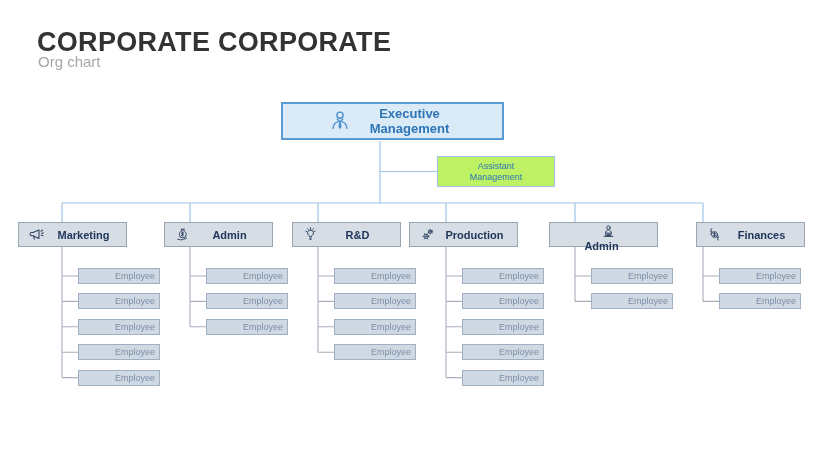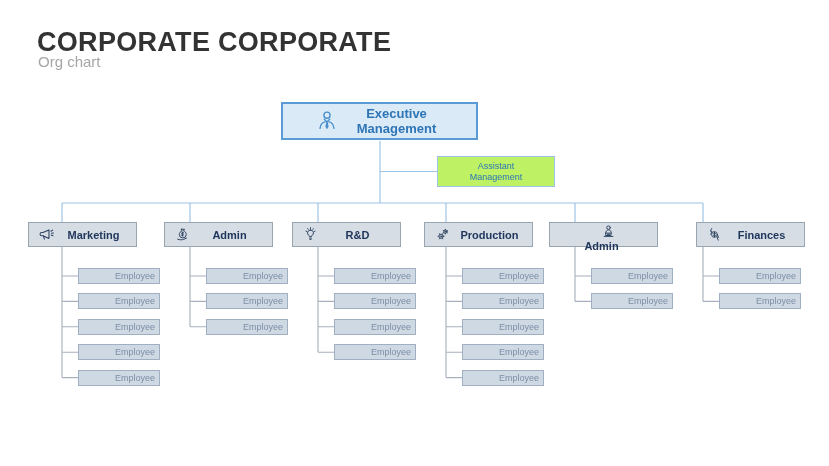--- a/index.html
+++ b/index.html
@@ -9,21 +9,21 @@
   }
   .title{
     position:absolute;left:37px;top:27px;font-size:27px;font-weight:600;
     color:#333333;letter-spacing:.3px;white-space:nowrap;
   }
   .subtitle{
     position:absolute;left:38px;top:53px;font-size:15px;color:#a6a6a6;
   }
   .box{position:absolute;box-sizing:border-box;display:flex;align-items:center;justify-content:center;}
   .exec{
-    left:281px;top:102px;width:197px;height:38px;
+    left:281px;top:102px;width:223px;height:38px;
     background:#daeaf7;border:2px solid #5b9bd5;gap:8px;
   }
   .exec-icon{width:24px;height:24px;color:#4a90cd;flex:none;margin-left:2px;}
   .exec-label{color:#2e75b6;font-weight:700;font-size:13px;line-height:15px;text-align:center;width:100px;}
   .assistant{
     left:437px;top:156px;width:118px;height:31px;
     background:#bef264;border:1px solid #9dc3e6;
   }
   .assistant-label{color:#2e75b6;font-size:9px;line-height:11px;text-align:center;width:72px;}
   .dept{
@@ -64,21 +64,21 @@
           <path d="M5 19.3c.5-3.8 2.7-6 5.1-6.4M13.9 12.9c2.4.4 4.6 2.6 5.1 6.4"></path>
         </svg></span>
     <span class="exec-label">Executive Management</span>
   </div>
 
   <div class="box assistant">
     <span class="assistant-label">Assistant Management</span>
   </div>
 
   <div id="org-columns">
-      <div class="dept" style="left: 28px;">
+      <div class="dept" style="left: 18px;">
         <span class="dept-icon">
           <svg viewBox="0 0 24 24" fill="none" stroke="currentColor" stroke-width="1.5" stroke-linecap="round" stroke-linejoin="round">
             <path d="M15.5 5.5L7 9.2H5.2a2.3 2.3 0 0 0 0 4.6H7l8.5 3.7V5.5z"></path>
             <path d="M7.8 14.2l1.2 4.3"></path>
             <path d="M18.3 7.5l2.4-1.6M18.6 12.8l2.6 1M19 10.2l2.8-.4"></path>
           </svg>
         </span>
         <span class="dept-label">Marketing</span>
       </div>
       <div class="emp" style="left: 78px; top: 268px;">
@@ -130,21 +130,21 @@
       </div>
       <div class="emp" style="left: 334px; top: 293px;">
         <span class="emp-label">Employee</span>
       </div>
       <div class="emp" style="left: 334px; top: 319px;">
         <span class="emp-label">Employee</span>
       </div>
       <div class="emp" style="left: 334px; top: 344px;">
         <span class="emp-label">Employee</span>
       </div>
-      <div class="dept" style="left: 424px;">
+      <div class="dept" style="left: 409px;">
         <span class="dept-icon">
           <svg viewBox="0 0 24 24" fill="none" stroke="currentColor" stroke-width="1.3" stroke-linecap="round" stroke-linejoin="round">
             <circle cx="10" cy="14.5" r="3"></circle>
             <circle cx="10" cy="14.5" r="0.8"></circle>
             <path d="M13 14.5h1.3M11.5 17.1l.7 1.1M8.5 17.1l-.7 1.1M7 14.5H5.7M8.5 11.9l-.7-1.1M11.5 11.9l.7-1.1"></path>
             <circle cx="16" cy="8" r="2.3"></circle>
             <circle cx="16" cy="8" r="0.6"></circle>
             <path d="M18 9.2l1 .5M16 10.3v1.1M14 9.2l-1 .5M14 6.8l-1-.5M16 5.7V4.6M18 6.8l1-.5"></path>
           </svg>
         </span>

